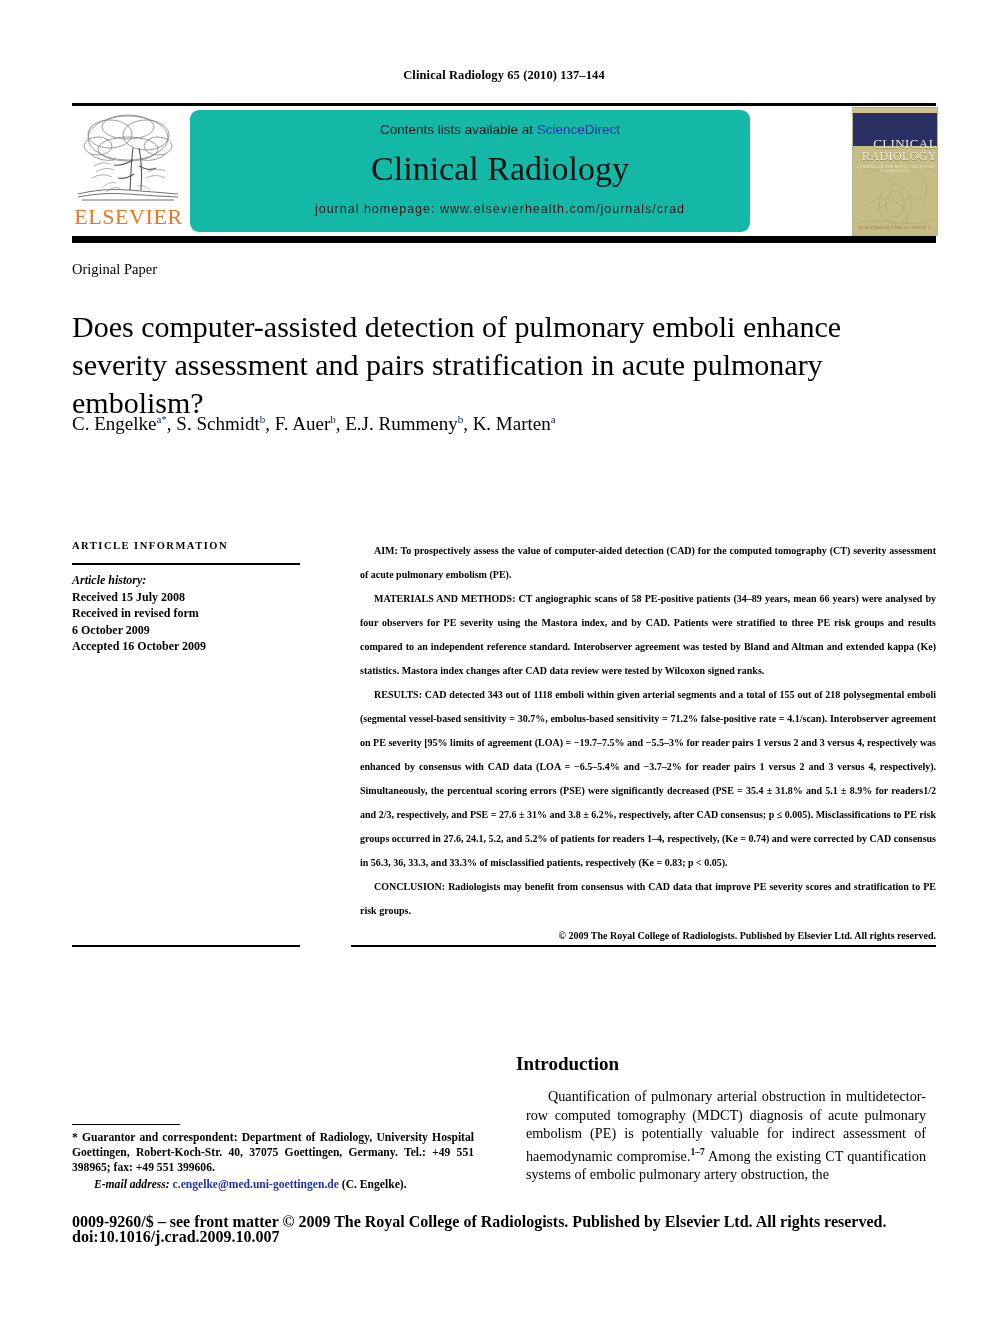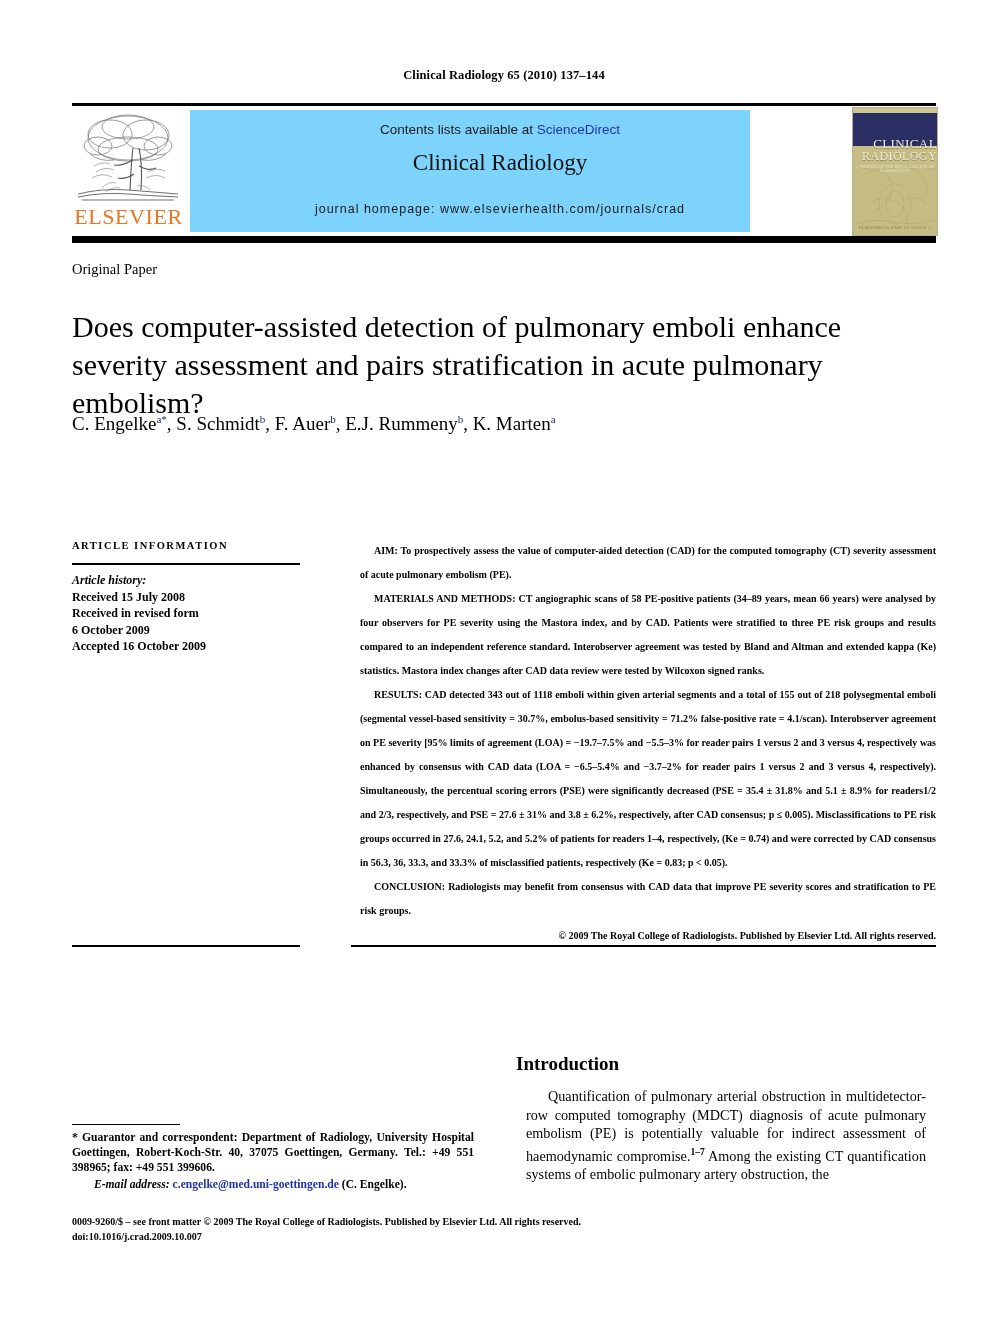--- a/index.html
+++ b/index.html
@@ -79,39 +79,40 @@
     letter-spacing: 0.6px;
     color: #E87722;
     font-weight: 400;
   }
 
   .banner {
     position: absolute;
     left: 118px; top: 6px;
     width: 560px;
     height: 122px;
-    background: #7dd3fc;
+    background: #14b8a6;
+    border-radius: 9px;
   }
   .banner-line1 {
     position: absolute;
     left: 0; top: 12px;
     width: 620px;
     text-align: center;
     font-family: "Liberation Sans", sans-serif;
     font-size: 13.5px;
     color: #1a1a1a;
   }
   .sd-link { color: #2233aa; }
   .banner-title {
     position: absolute;
     left: 0; top: 40px;
     width: 620px;
     text-align: center;
     font-family: "Liberation Serif", serif;
-    font-size: 23px;
+    font-size: 34px;
     color: #111;
   }
   .banner-line3 {
     position: absolute;
     left: 0; top: 92px;
     width: 620px;
     text-align: center;
     font-family: "Liberation Sans", sans-serif;
     font-size: 12.5px;
     letter-spacing: 1.0px;
@@ -292,21 +293,21 @@
   }
   .footnote p { margin: 0; }
   .footnote .email-line { text-indent: 22px; margin-top: 2px; }
   .footnote .email-label { font-style: italic; }
   .footnote a, .email-addr { color: #2233aa; text-decoration: none; }
 
   .imprint {
     position: absolute;
     left: 64px; top: 1215px;
     width: 864px;
-    font-size: 10px;
+    font-size: 16px;
     line-height: 14.5px;
     font-weight: bold;
   }
   .imprint p { margin: 0; }
 
   .intro-h {
     position: absolute;
     left: 508px; top: 1037px;
     font-size: 19px;
     font-weight: bold;

